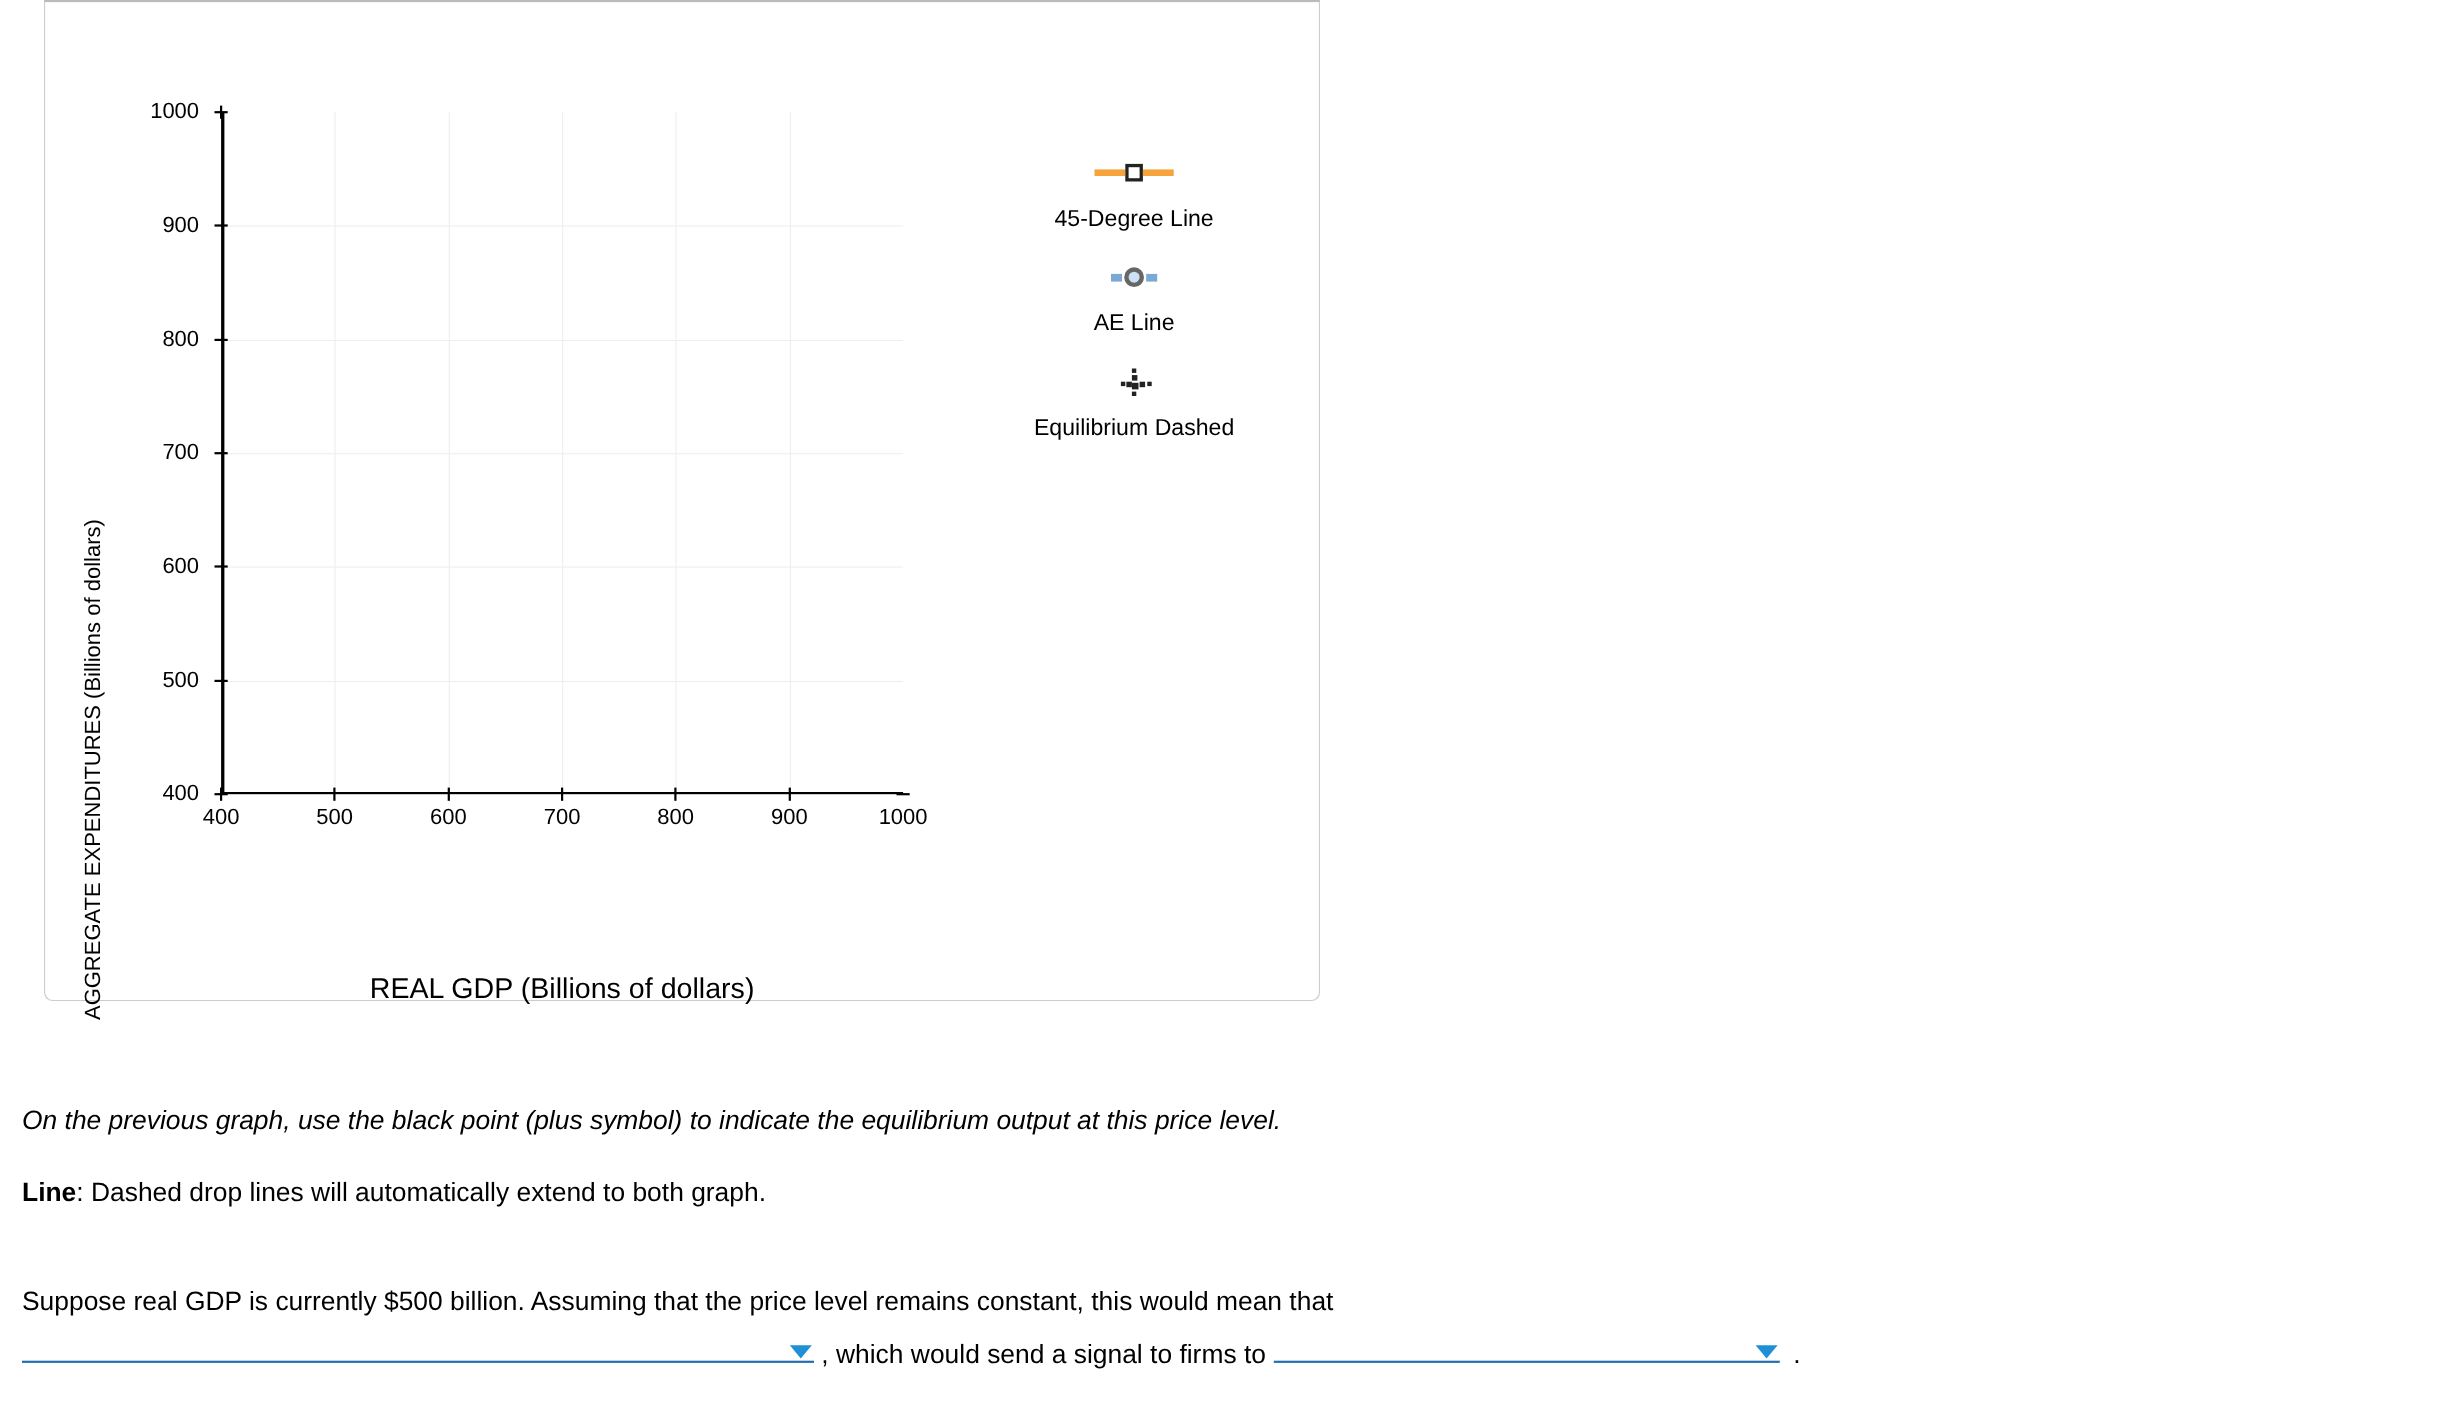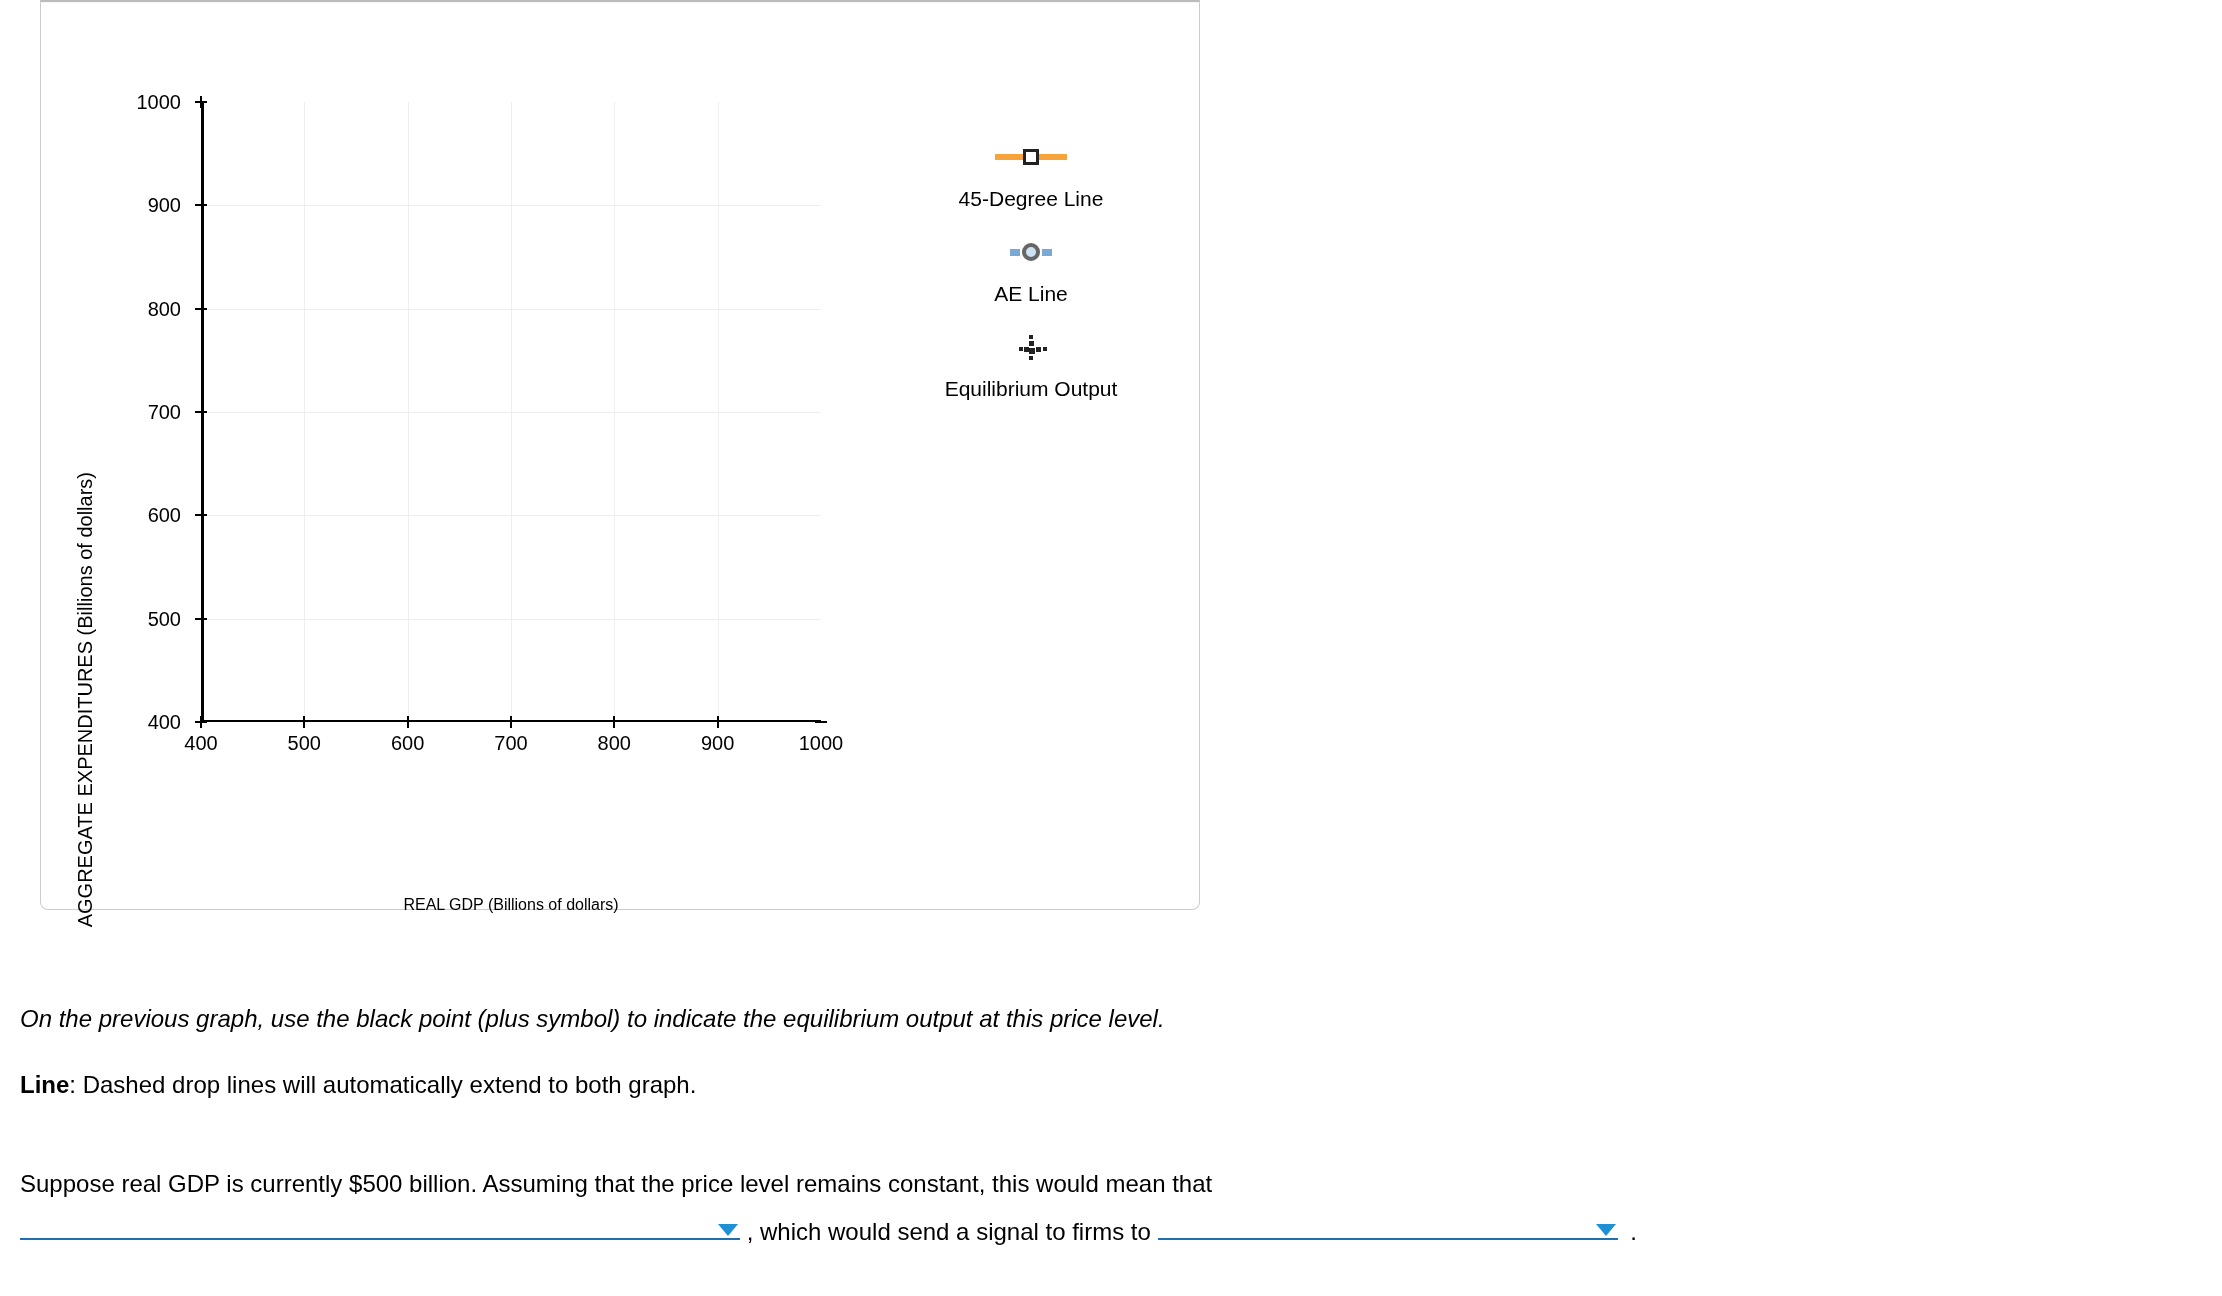--- a/index.html
+++ b/index.html
@@ -43,21 +43,21 @@
     transform: translate(-100%, -50%) rotate(-90deg);
     transform-origin: right center;
     font-size: 20px;
     white-space: nowrap;
   }
   .x-axis-label {
     position: absolute;
     left: 50%;
     bottom: -72px;
     transform: translateX(-50%);
-    font-size: 16px;
+    font-size: 26px;
     white-space: nowrap;
   }
   .plot {
     position: absolute;
     left: 110px;
     top: 0;
     width: 620px;
     height: 620px;
   }
   .grid-line-v {
@@ -314,21 +314,21 @@
             <div class="dot" style="left:13px; top:3px;"></div>
             <div class="dot" style="left:13px; top:9px; width:5px; height:5px;"></div>
             <div class="dot" style="left:13px; top:16px; width:6px; height:6px;"></div>
             <div class="dot" style="left:13px; top:24px;"></div>
             <div class="dot" style="left:3px;  top:15px;"></div>
             <div class="dot" style="left:8px;  top:15px; width:5px; height:5px;"></div>
             <div class="dot" style="left:20px; top:15px; width:5px; height:5px;"></div>
             <div class="dot" style="left:27px; top:15px;"></div>
           </div>
         </div>
-        <div class="legend-label">Equilibrium Output</div>
+        <div class="legend-label">Equilibrium Dashed</div>
       </div>
     </div>
 
   </div>
 
   <div class="text-block instruction">On the previous graph, use the black point (plus symbol) to indicate the equilibrium output at this price level.</div>
 
   <div class="text-block note-line">
     <span class="note-label">Line</span><span>: Dashed drop lines will automatically extend to both graph.</span>
   </div>

